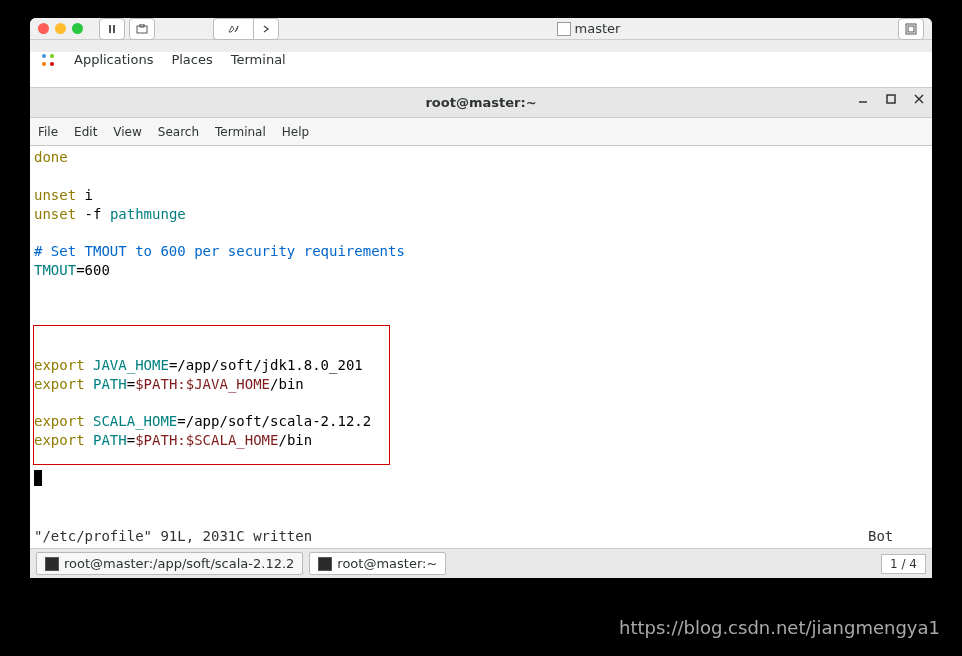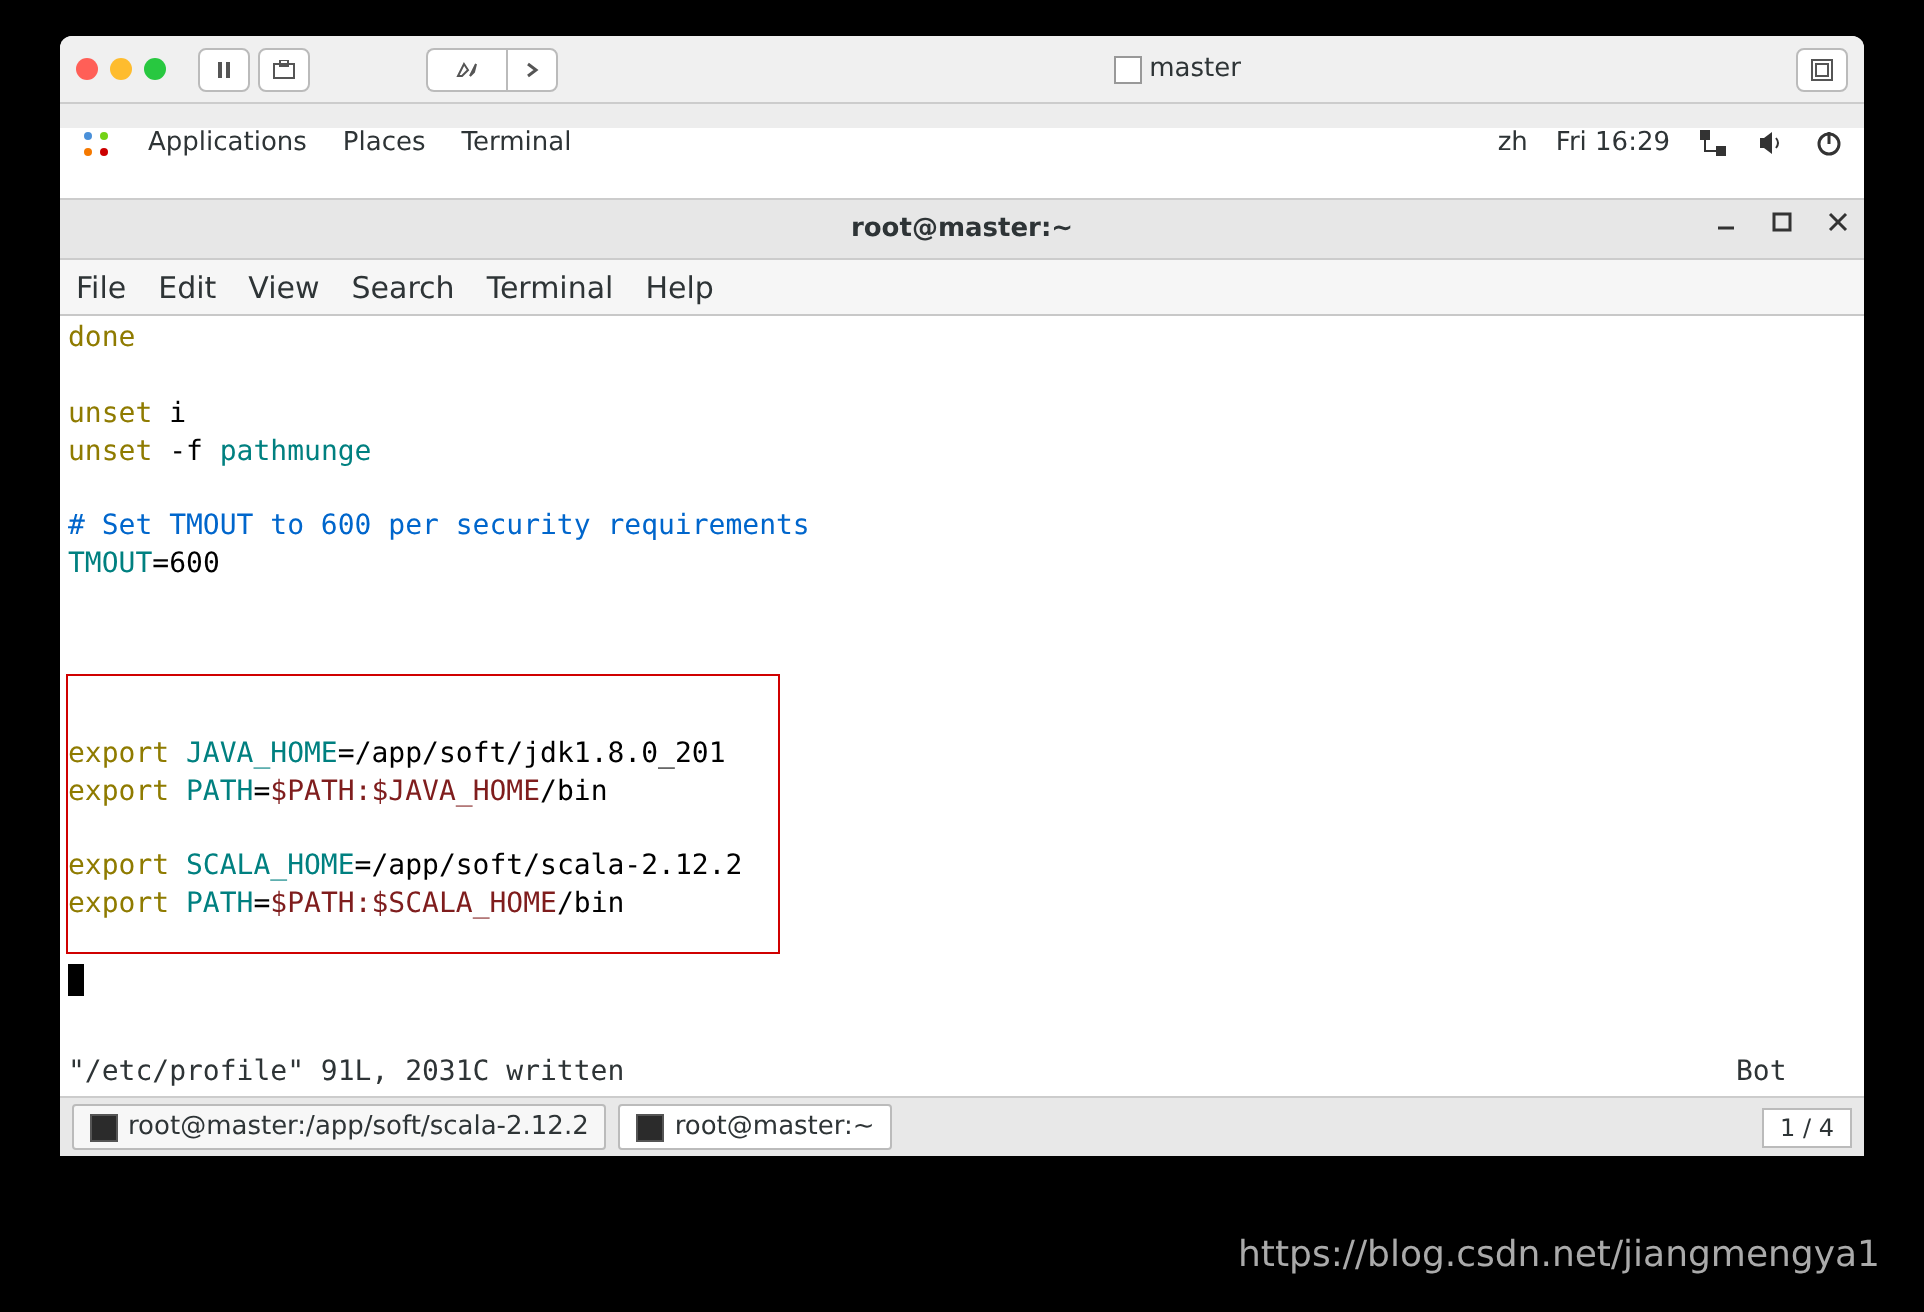--- a/index.html
+++ b/index.html
@@ -17,21 +17,21 @@
     left: 30px; top: 18px;
     width: 902px; height: 560px;
     background: #ededed;
     border-radius: 6px 6px 0 0;
     overflow: hidden;
     display: flex;
     flex-direction: column;
   }
   
   .vm-toolbar {
-    height: 34px;
+    height: 22px;
     background: #f0f0f0;
     border-bottom: 1px solid #ccc;
     display: flex;
     align-items: center;
     padding: 0 8px;
     gap: 4px;
   }
   .traffic { display: flex; gap: 6px; margin-right: 12px; }
   .dot { width: 11px; height: 11px; border-radius: 50%; }
   .dot.red { background: #ff5f57; }
@@ -83,21 +83,21 @@
   
   .term-menubar {
     height: 28px;
     background: #f6f6f6;
     border-bottom: 1px solid #c8c8c8;
     display: flex;
     align-items: center;
     padding: 0 8px;
     gap: 16px;
   }
-  .term-menubar span { font-size: 15px; }
+  .term-menubar span { font-size: 12px; }
   
   .term-body {
     flex: 1;
     background: #fff;
     font-family: "DejaVu Sans Mono", monospace;
     font-size: 14px;
     line-height: 1.35;
     padding: 2px 4px;
     position: relative;
     white-space: pre;
@@ -227,37 +227,20 @@
     <svg class="gnome-icon" viewBox="0 0 16 16">
         <circle cx="4" cy="4" r="2" fill="#4a90d9"></circle>
         <circle cx="12" cy="4" r="2" fill="#73d216"></circle>
         <circle cx="4" cy="12" r="2" fill="#f57900"></circle>
         <circle cx="12" cy="12" r="2" fill="#cc0000"></circle>
       </svg>
     <span>Applications</span>
     <span>Places</span>
     <span>Terminal</span>
     <div class="gnome-spacer"></div>
-    <div class="gnome-right">
-      <span>zh</span>
-      <span>Fri 16:29</span>
-      <svg width="15" height="15" viewBox="0 0 15 15">
-          <rect x="1" y="1" width="5" height="5" fill="#333"></rect>
-          <rect x="9" y="9" width="5" height="5" fill="#333"></rect>
-          <path d="M3.5 6 V11.5 H9" stroke="#333" fill="none"></path>
-        </svg>
-      <svg width="15" height="15" viewBox="0 0 15 15">
-          <path d="M2 5 H4 L8 2 V13 L4 10 H2 Z" fill="#333"></path>
-          <path d="M10 5 Q12 7.5 10 10" stroke="#333" fill="none"></path>
-        </svg>
-      <svg width="15" height="15" viewBox="0 0 15 15">
-          <circle cx="7.5" cy="8" r="5" fill="none" stroke="#333" stroke-width="1.5"></circle>
-          <line x1="7.5" y1="2" x2="7.5" y2="8" stroke="#333" stroke-width="1.5"></line>
-        </svg>
-    </div>
   </div>
 
   <div class="win-titlebar">
     <span class="win-title">root@master:~</span>
     <div class="win-controls">
       <div class="win-ctrl">
         <svg width="10" height="10">
             <line x1="1" y1="8" x2="9" y2="8" stroke="#333" stroke-width="1.5"></line>
           </svg>
       </div>

